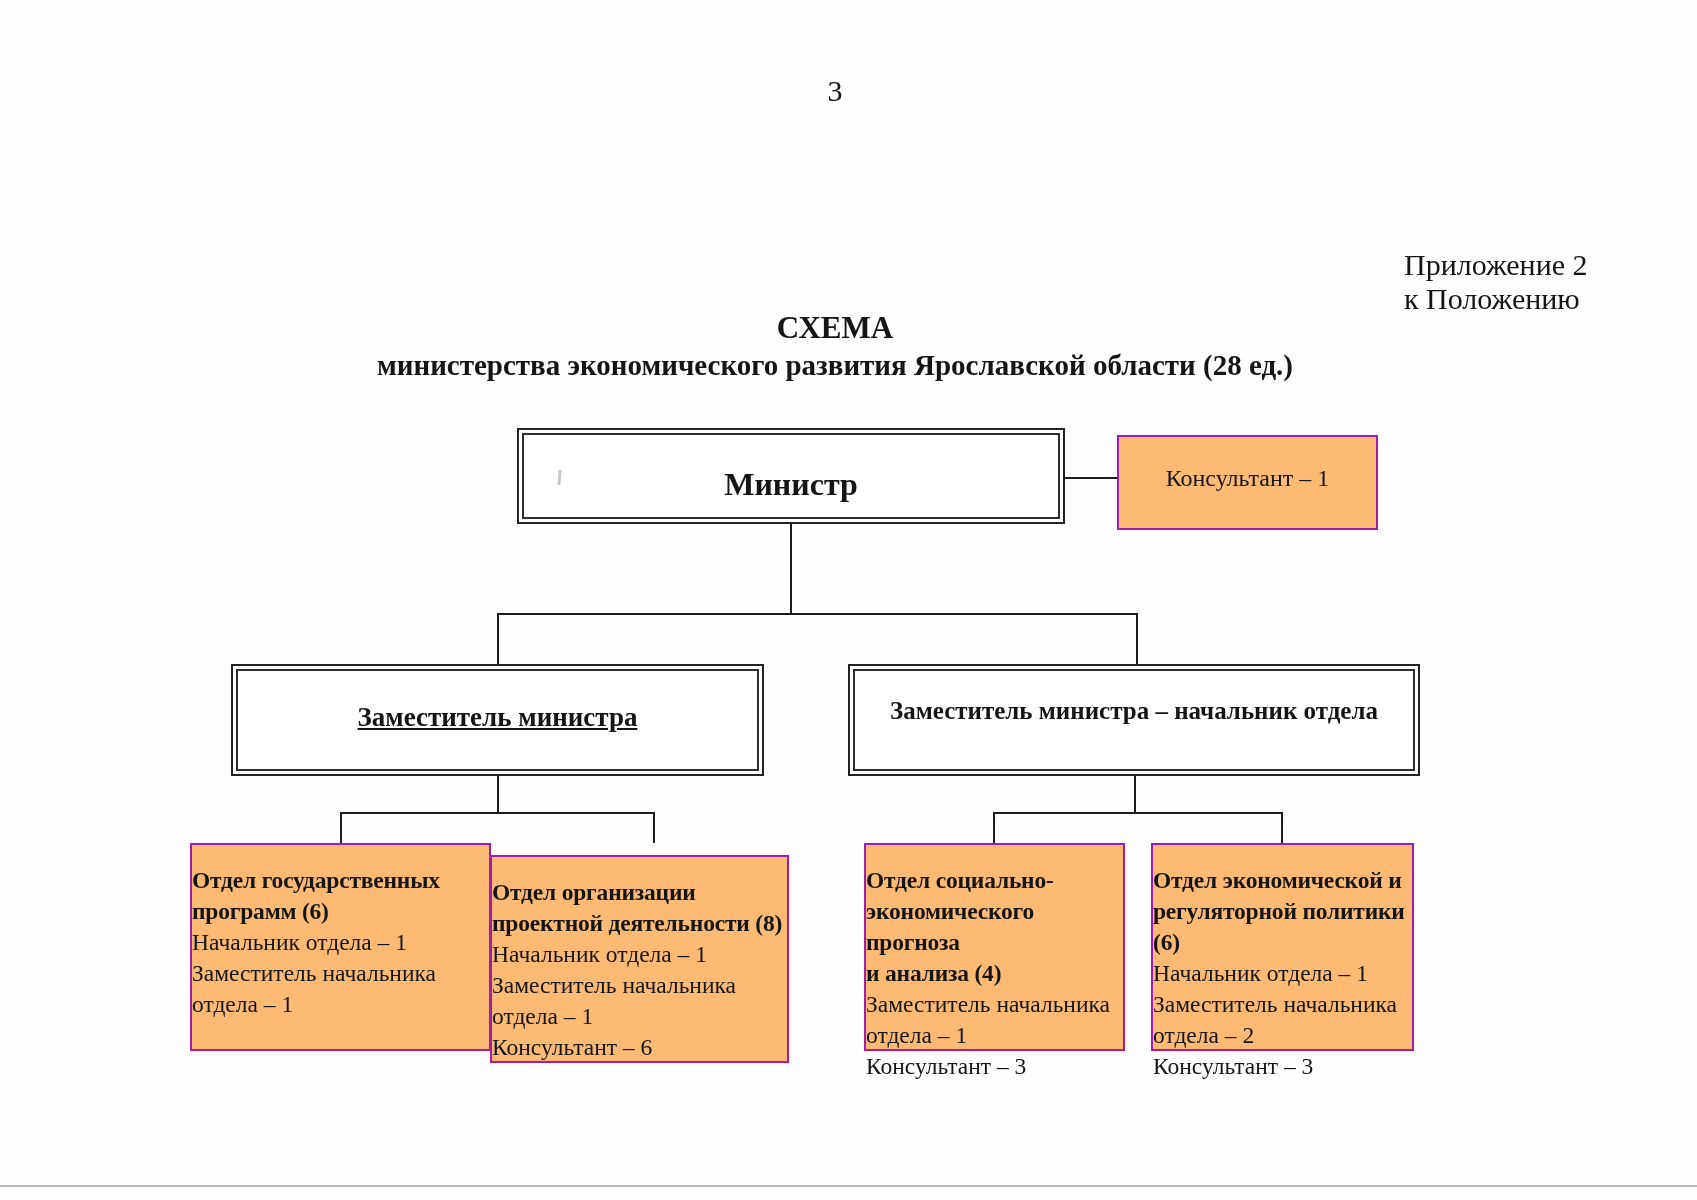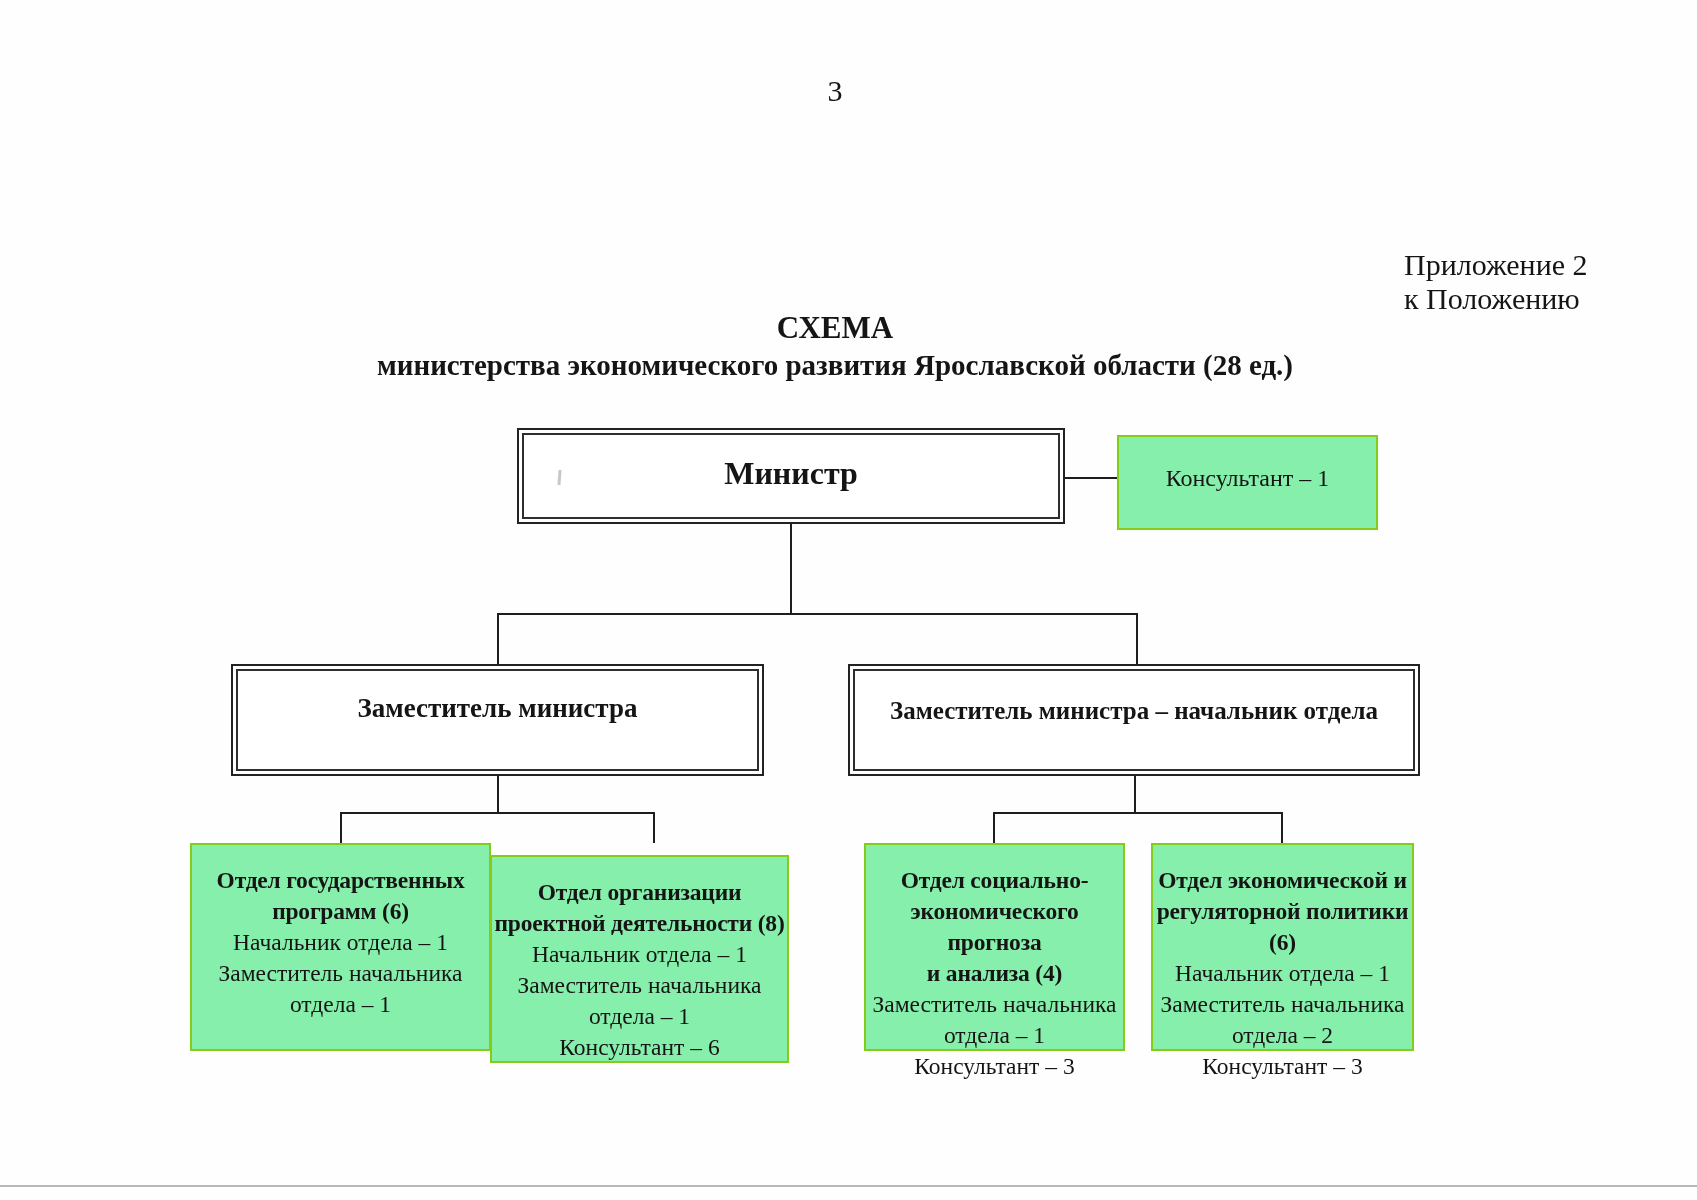--- a/index.html
+++ b/index.html
@@ -12,34 +12,34 @@
   .center{text-align:center;}
   .b{font-weight:bold;}
   
   .dbox{
     position:absolute;background:#fff;border:2px solid #222;
     box-shadow: inset 0 0 0 3px #ffffff, inset 0 0 0 5px #2e2e2e;
     box-sizing:border-box;text-align:center;
   }
   
   .sbox{
-    position:absolute;background:#86efac;border:2px solid #84cc16;
-    box-sizing:border-box;text-align:center;
+    position:absolute;background:#fdba74;border:2px solid #a21caf;
+    box-sizing:border-box;
   }
   .line{position:absolute;background:#1d1d1d;}
   .box-line{white-space:nowrap;line-height:31px;font-size:23.5px;}
   .box-line.b{letter-spacing:-0.2px;}
   #page-number{left:770px;top:74px;width:130px;font-size:30px;}
   #appendix{left:1404px;top:203px;font-size:30px;line-height:34px;margin-top:45px;}
   #titleblock{left:85px;top:310px;width:1500px;}
   #title-main{font-size:31px;}
   #title-sub{font-size:29px;margin-top:3px;}
-  #minister-box{left:517px;top:428px;width:548px;height:96px;padding-top:25px;font-size:32px;}
+  #minister-box{left:517px;top:428px;width:548px;height:96px;padding-top:36px;font-size:32px;}
   #consultant-box{left:1117px;top:435px;width:261px;height:95px;display:flex;align-items:center;justify-content:center;font-size:24px;padding-bottom:8px;}
-  #deputy-left-box{left:231px;top:664px;width:533px;height:112px;padding-top:27px;font-size:27px;}
+  #deputy-left-box{left:231px;top:664px;width:533px;height:112px;padding-top:36px;font-size:27px;text-decoration:underline;}
   #deputy-right-box{left:848px;top:664px;width:572px;height:112px;padding-top:28px;font-size:25px;line-height:33px;}
   .dept{top:843px;height:208px;padding-top:20px;}
   #dept1-box{left:190px;width:301px;}
   #dept2-box{left:490px;width:299px;margin-top:12px;}
   #dept3-box{left:864px;width:261px;}
   #dept4-box{left:1151px;width:263px;}
   #scan-artifact{left:558px;top:470px;width:3px;height:15px;background:#9a9a9a;opacity:.55;transform:rotate(4deg);}
   #scan-edge-bottom{left:0;top:1185px;width:1697px;height:2px;background:#b8b8b8;}
 </style>
 </head>

